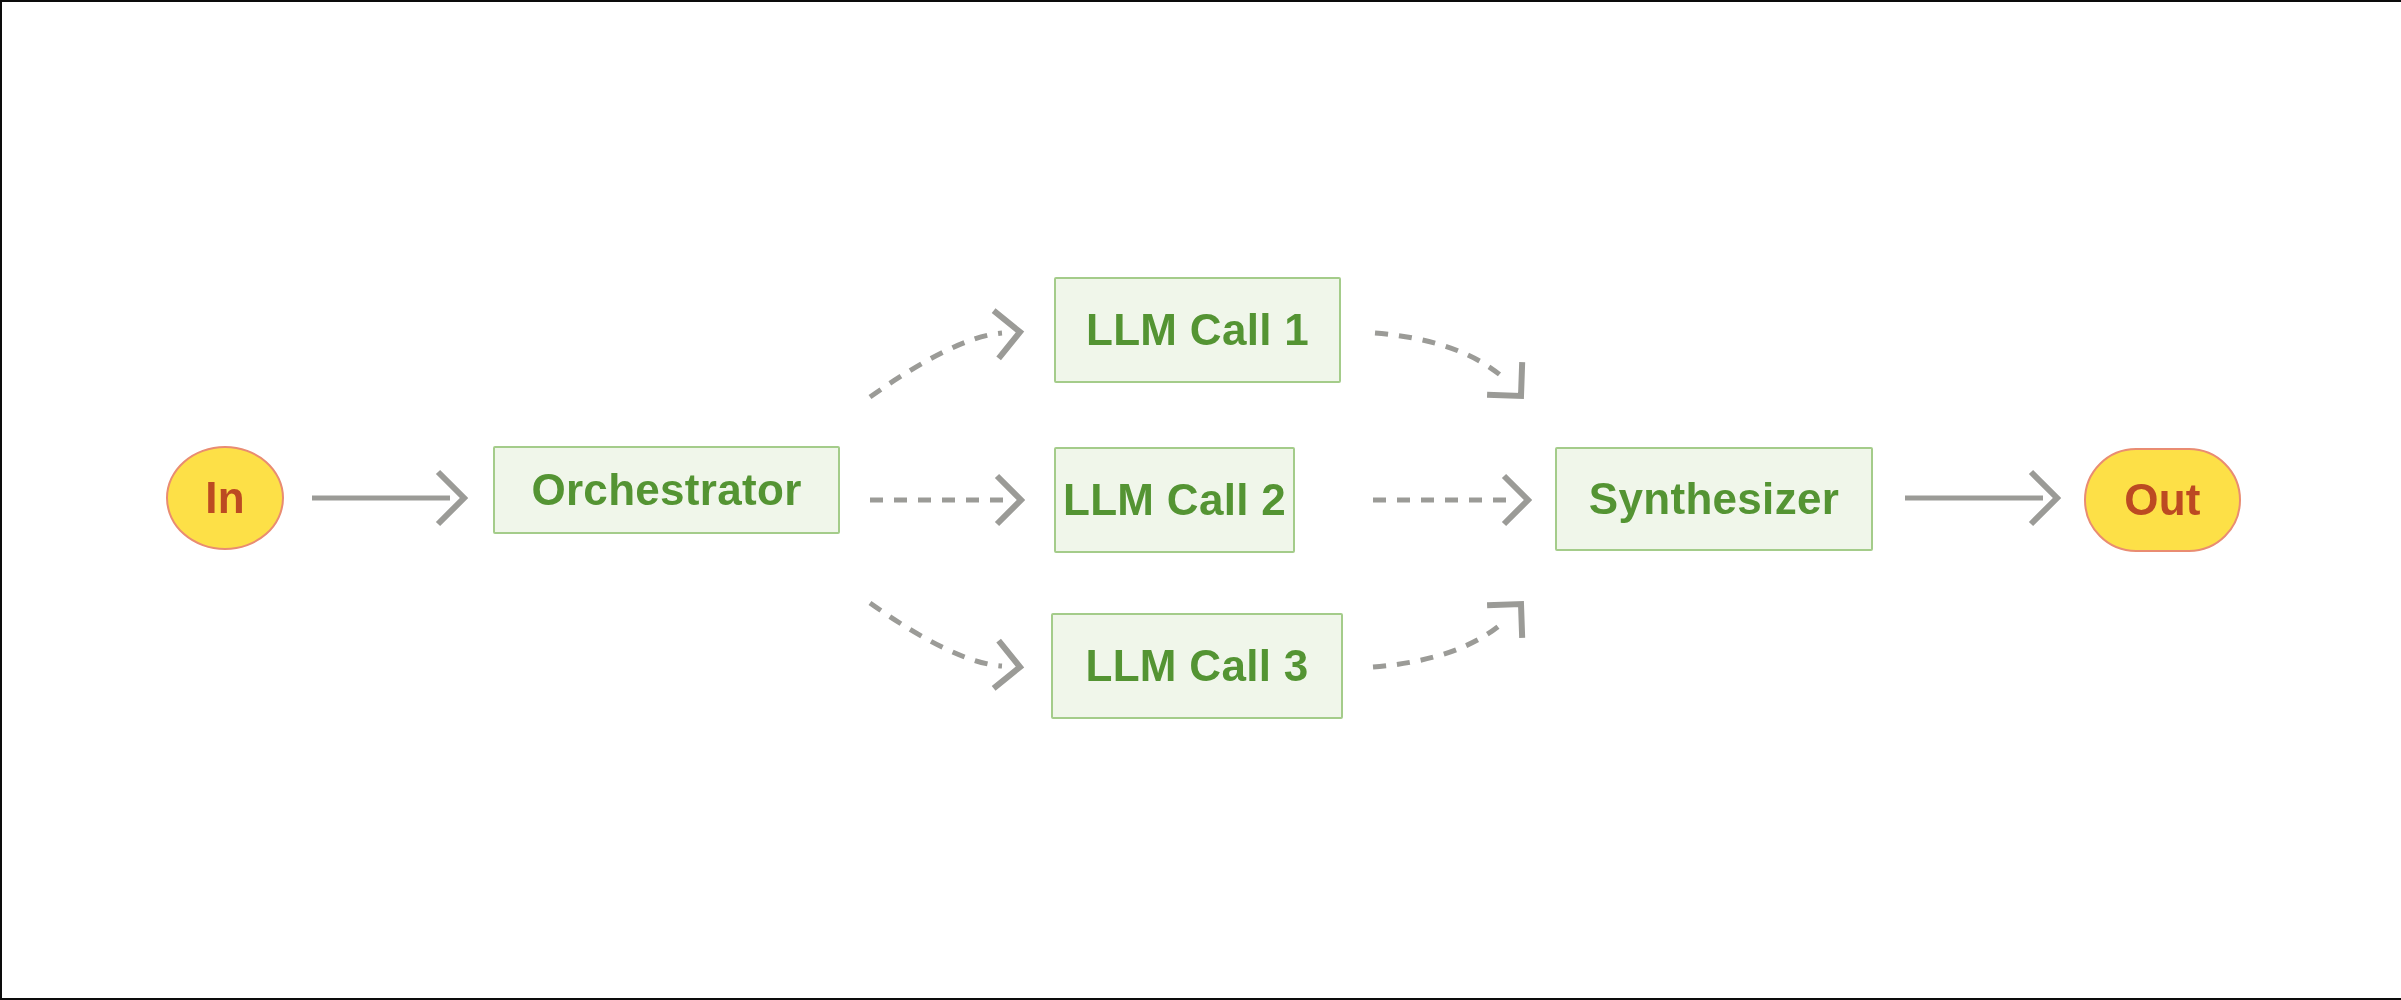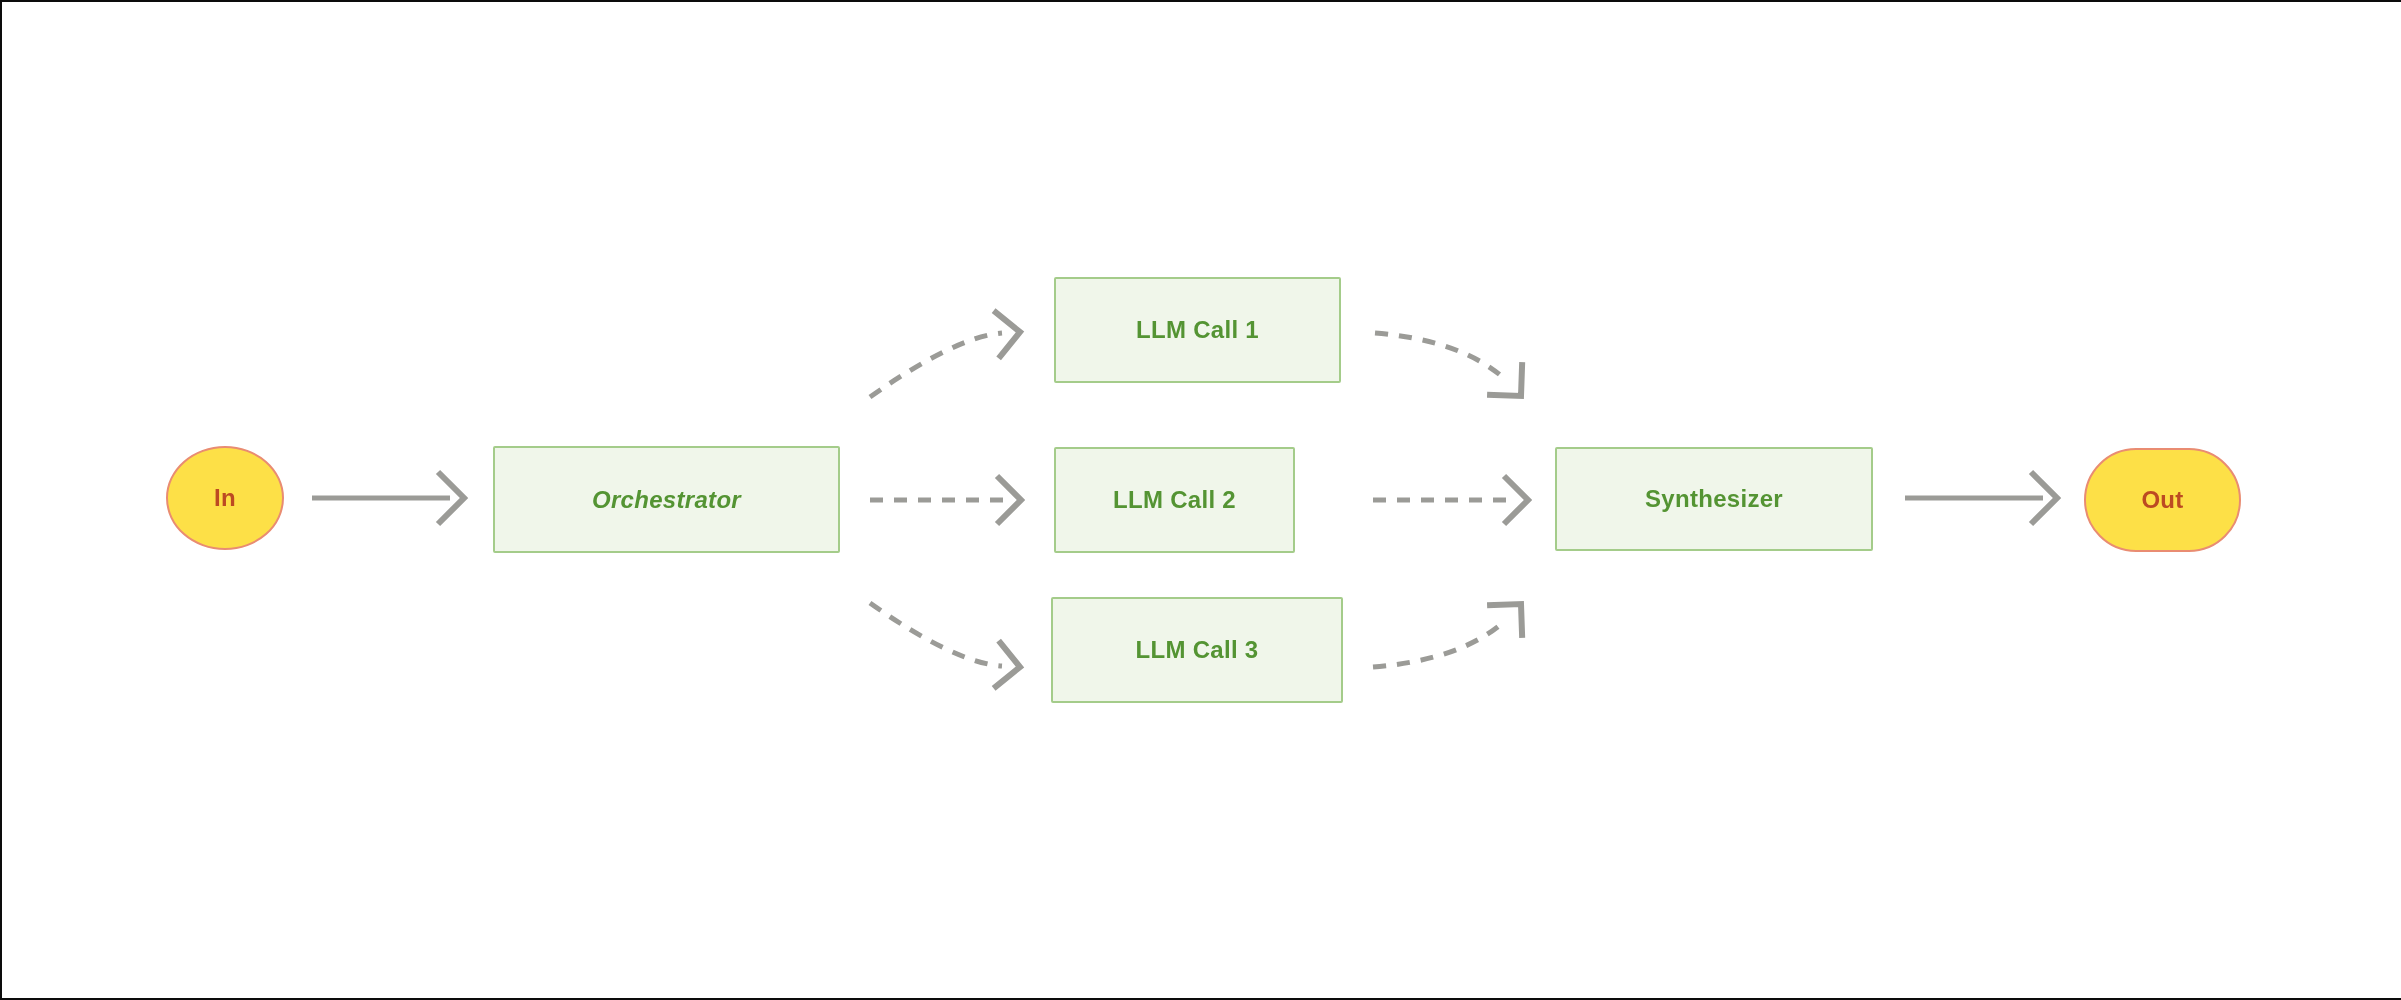--- a/index.html
+++ b/index.html
@@ -32,40 +32,40 @@
     height: 1000px;
     z-index: 1;
   }
   .node {
     position: absolute;
     display: flex;
     align-items: center;
     justify-content: center;
     box-sizing: border-box;
     font-weight: bold;
-    font-size: 24px;
+    font-size: 44px;
     letter-spacing: 0.3px;
     z-index: 2;
   }
   .node.process {
     background: #f0f6ea;
     border: 2px solid #a4cc8a;
     color: #549433;
     border-radius: 2px;
   }
   .node.terminal {
     background: #fde047;
     border: 2px solid #e98c72;
     color: #bc4a22;
   }
   #node-in          { left: 166px;  top: 446px; width: 118px; height: 104px; border-radius: 50%; }
-  #node-orchestrator{ left: 493px;  top: 446px; width: 347px; height: 107px; font-style: italic; }
+  #node-orchestrator{ left: 493px;  top: 446px; width: 347px; height: 88px; }
   #node-llm1        { left: 1054px; top: 277px; width: 287px; height: 106px; }
   #node-llm2        { left: 1054px; top: 447px; width: 241px; height: 106px; }
-  #node-llm3        { left: 1051px; top: 597px; width: 292px; height: 106px; }
+  #node-llm3        { left: 1051px; top: 613px; width: 292px; height: 106px; }
   #node-synthesizer { left: 1555px; top: 447px; width: 318px; height: 104px; }
   #node-out         { left: 2084px; top: 448px; width: 157px; height: 104px; border-radius: 52px; }
 
   .edge-line {
     stroke: #9b9b97;
     stroke-width: 5;
     fill: none;
   }
   .edge-line.dashed {
     stroke-dasharray: 13 11;

